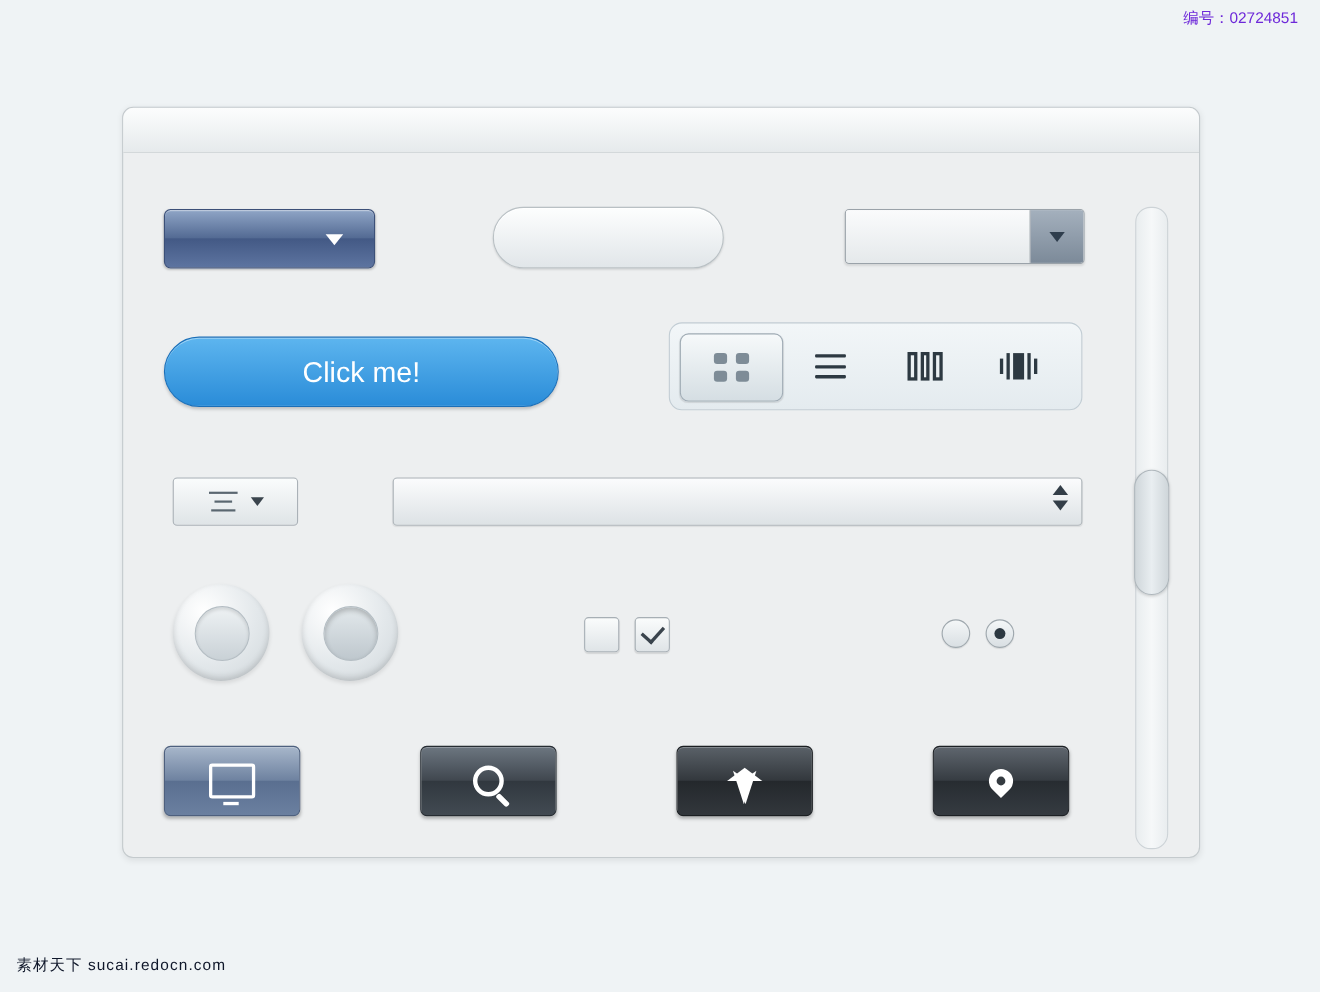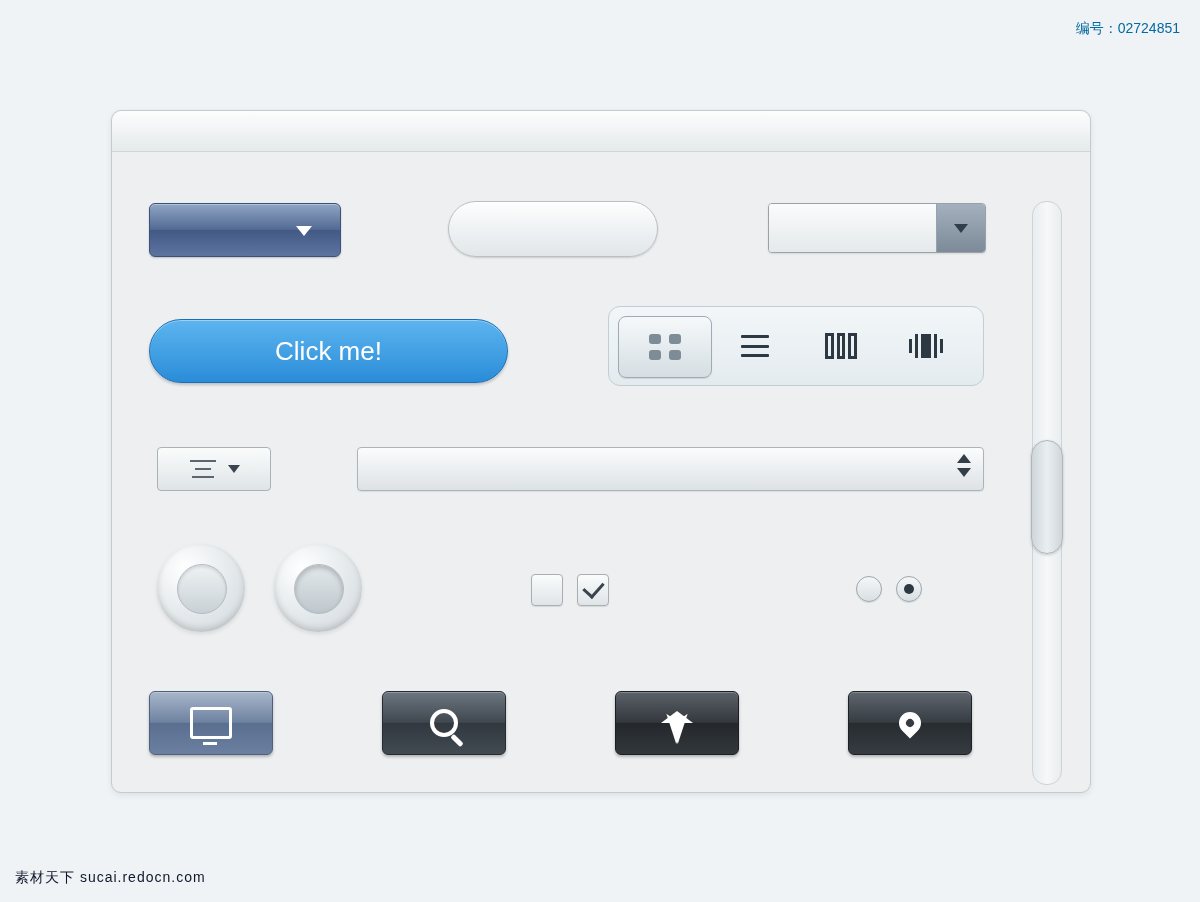--- a/index.html
+++ b/index.html
@@ -1,18 +1,18 @@
 <!DOCTYPE html>
 <html><head>
 <meta charset="utf-8">
 <style>
 body{margin:0;padding:0;width:1200px;height:902px;background:#eff3f5;font-family:Arial,sans-serif;position:relative;overflow:hidden}
 .watermark{position:absolute;left:15px;bottom:15px;color:#0f172a;font-size:14px;letter-spacing:1px}
-.id-label{position:absolute;right:20px;top:20px;color:#0369a1;font-size:14px}
-.panel{position:absolute;left:111px;top:110px;width:978px;height:681px;background:#edeff0;border:1px solid #c4cacd;border-radius:10px;box-shadow:0 2px 6px rgba(0,0,0,.08)}
+.id-label{position:absolute;right:20px;top:8px;color:#6d28d9;font-size:14px}
+.panel{position:absolute;left:111px;top:97px;width:978px;height:681px;background:#edeff0;border:1px solid #c4cacd;border-radius:10px;box-shadow:0 2px 6px rgba(0,0,0,.08)}
 .panel-titlebar{height:40px;border-bottom:1px solid #d0d5d8;background:linear-gradient(#fcfdfd,#e6eaec);border-radius:10px 10px 0 0}
 .content{position:absolute;left:0;top:40px;right:0;bottom:0}
 
 .blue-drop{position:absolute;left:37px;top:52px;width:190px;height:52px;border-radius:6px;background:linear-gradient(#8fa5c6,#536a93 49%,#435985 50%,#5d74a0);border:1px solid #3c5078;box-shadow:inset 0 1px 0 rgba(255,255,255,.35),0 1px 2px rgba(0,0,0,.2)}
 .blue-drop .tri{position:absolute;right:28px;top:22px;width:0;height:0;border-left:8px solid transparent;border-right:8px solid transparent;border-top:10px solid #fff}
 .pill-btn{position:absolute;left:336px;top:50px;width:208px;height:54px;border-radius:30px;background:linear-gradient(#fdfefe,#e1e6e9);border:1px solid #b9c0c4;box-shadow:inset 0 1px 0 #fff,0 1px 2px rgba(0,0,0,.15)}
 .combo{position:absolute;left:656px;top:52px;width:216px;height:48px;display:flex;border:1px solid #9aa2a9;border-radius:4px;overflow:hidden;box-shadow:0 1px 2px rgba(0,0,0,.1)}
 .combo-field{flex:1;background:linear-gradient(#fafbfc,#e5e9eb);border-right:1px solid #9aa2a9}
 .combo-btn{width:48px;background:linear-gradient(#a4b0bd,#7c8a99);display:flex;align-items:center;justify-content:center}
 .combo-btn .tri{width:0;height:0;border-left:7px solid transparent;border-right:7px solid transparent;border-top:9px solid #2f3e4d}

